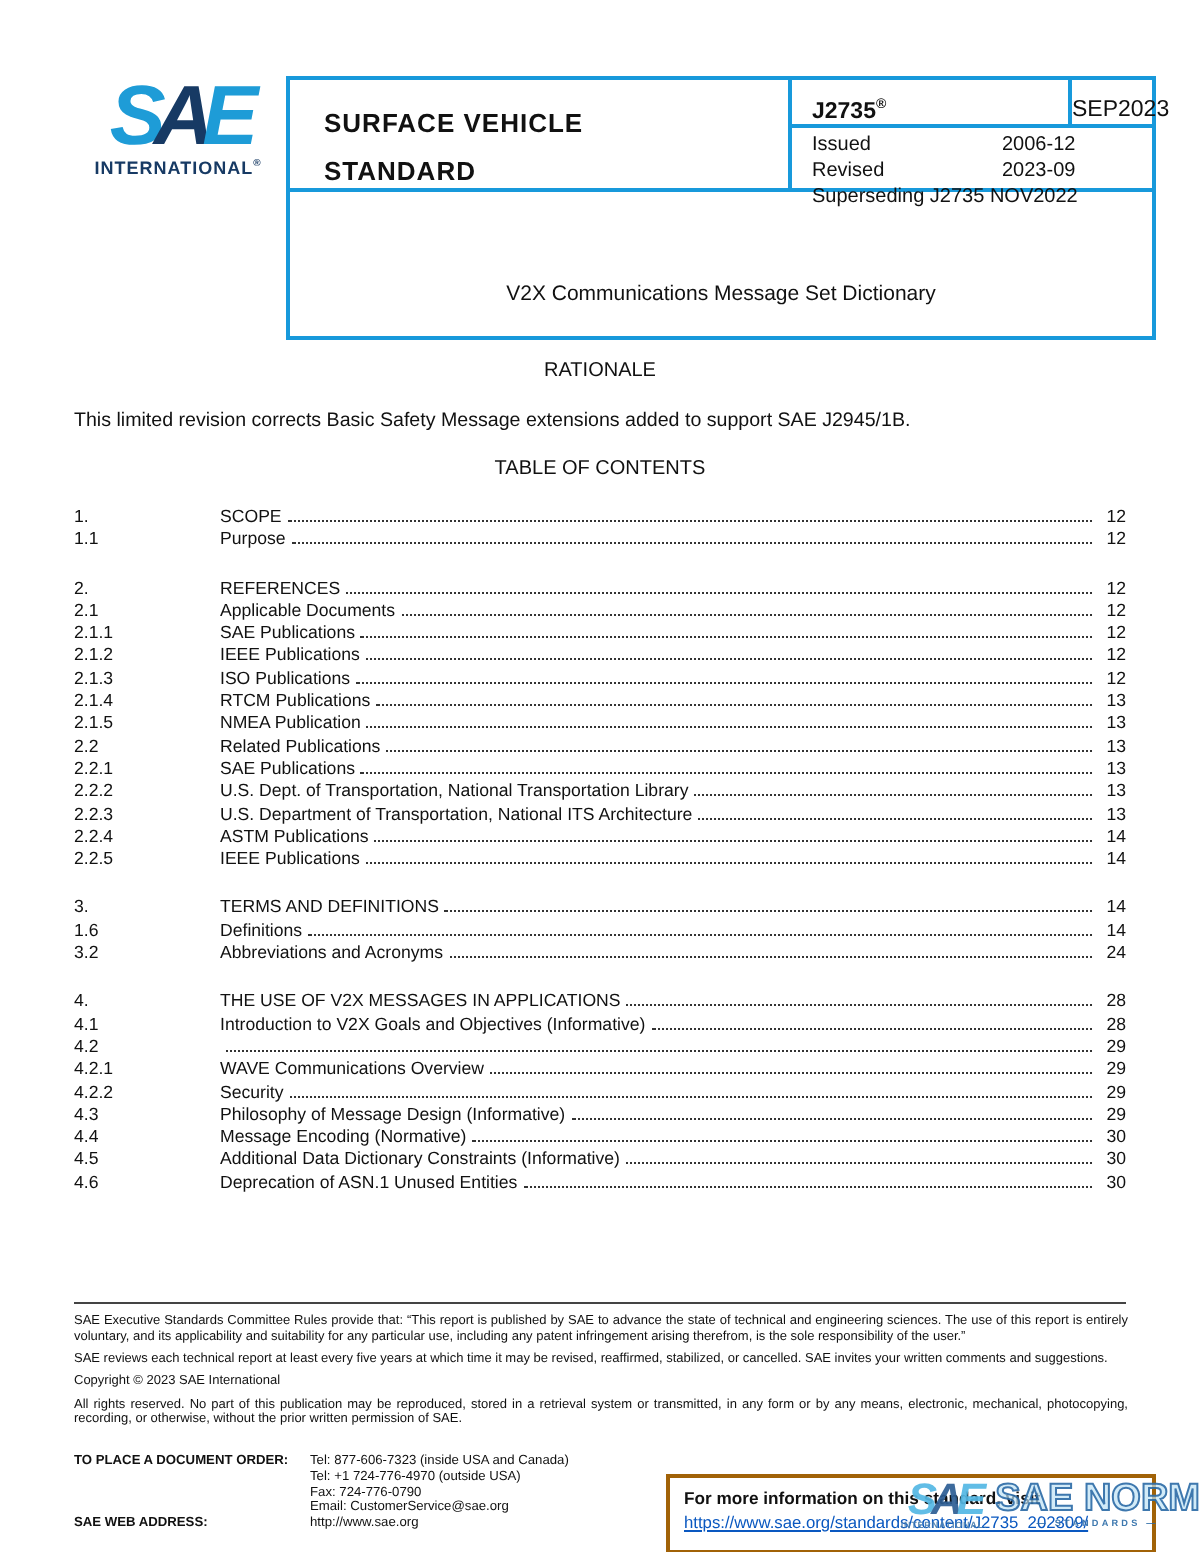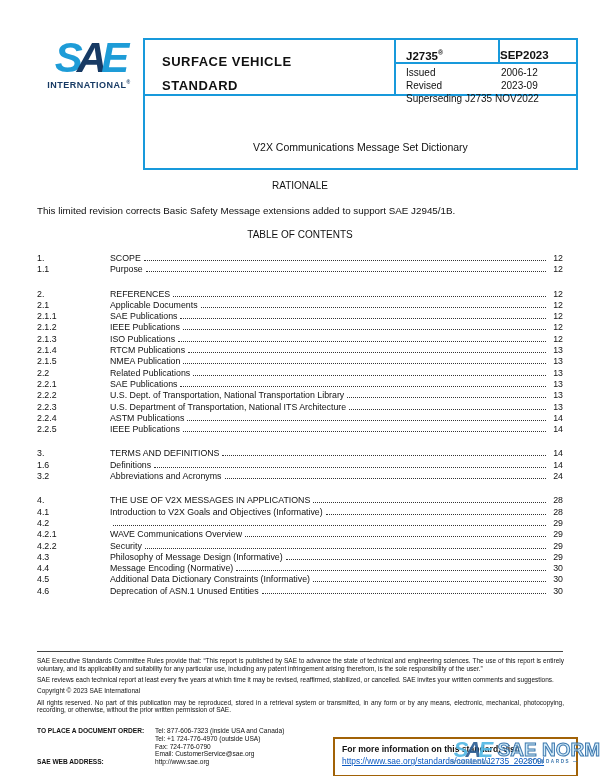--- a/index.html
+++ b/index.html
@@ -20,21 +20,21 @@
   
   .hdr { position:absolute; left:143px; top:38px; width:435px; height:132px;
          border:2px solid #1899db; display:flex; flex-direction:column; background:#fff; }
   .hdr-top { flex:1; display:flex; border-bottom:2px solid #1899db; min-height:0; }
   .hdr-doc-type { width:251px; border-right:2px solid #1899db; padding:10px 0 0 17px;
                   font-size:13px; font-weight:bold; letter-spacing:0.5px; line-height:24px; }
   .hdr-right { flex:1; display:flex; flex-direction:column; min-width:0; }
   .hdr-r1 { height:30px; display:flex; border-bottom:2px solid #1899db; }
   .hdr-num { flex:1; padding:9px 0 0 10px; font-size:11.5px; font-weight:bold; border-right:2px solid #1899db; }
   .hdr-num sup { font-size:7px; }
-  .hdr-date { width:76px; padding-top:9px; font-size:11.5px; font-weight:bold; }
+  .hdr-date { width:40px; text-align:center; padding-top:9px; font-size:11.5px; font-weight:normal; }
   .hdr-r2 { flex:1; padding:2px 10px 5px 10px; font-size:10px; display:flex; flex-direction:column; }
   .meta-row { display:flex; line-height:13px; }
   .meta-row .lbl { width:95px; }
   .superseding { margin-top:auto; line-height:13px; }
   .hdr-title { height:42px; display:flex; align-items:center; justify-content:center; font-size:10.5px;margin-top:30px; }
 
   
   .center-h { position:absolute; left:37px; right:37px; text-align:center; font-size:10px; }
   .rationale-h { top:180px; }
   .rationale-p { position:absolute; left:37px; right:37px; top:205px; font-size:9.8px; }

